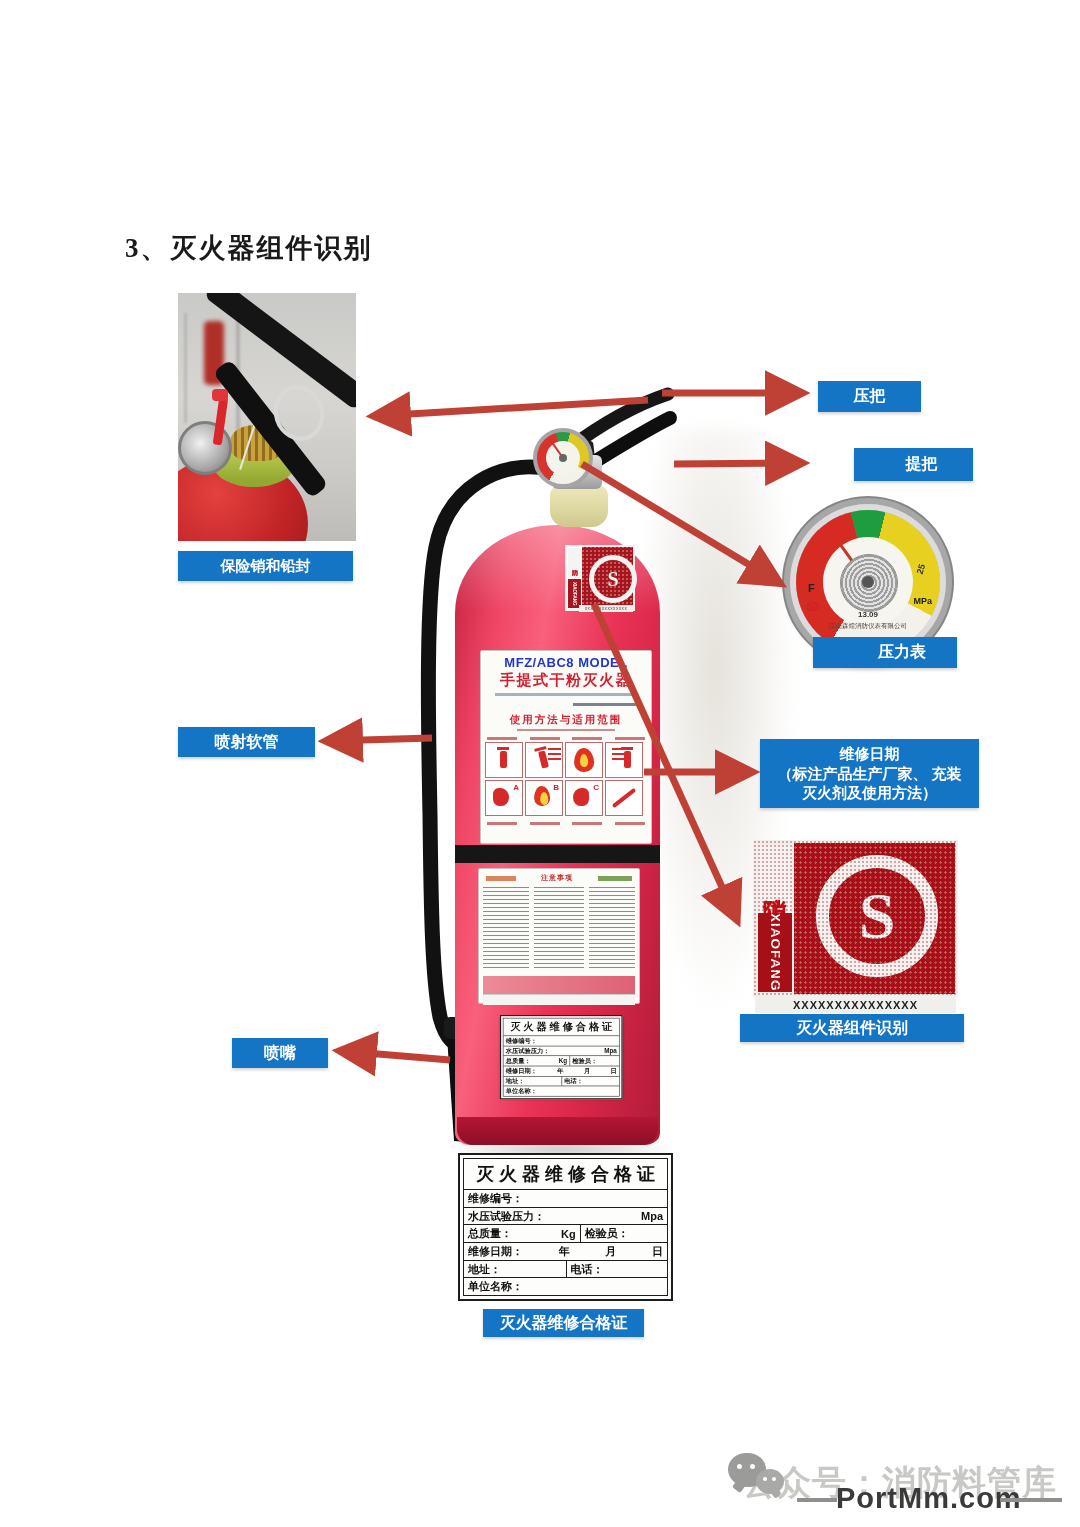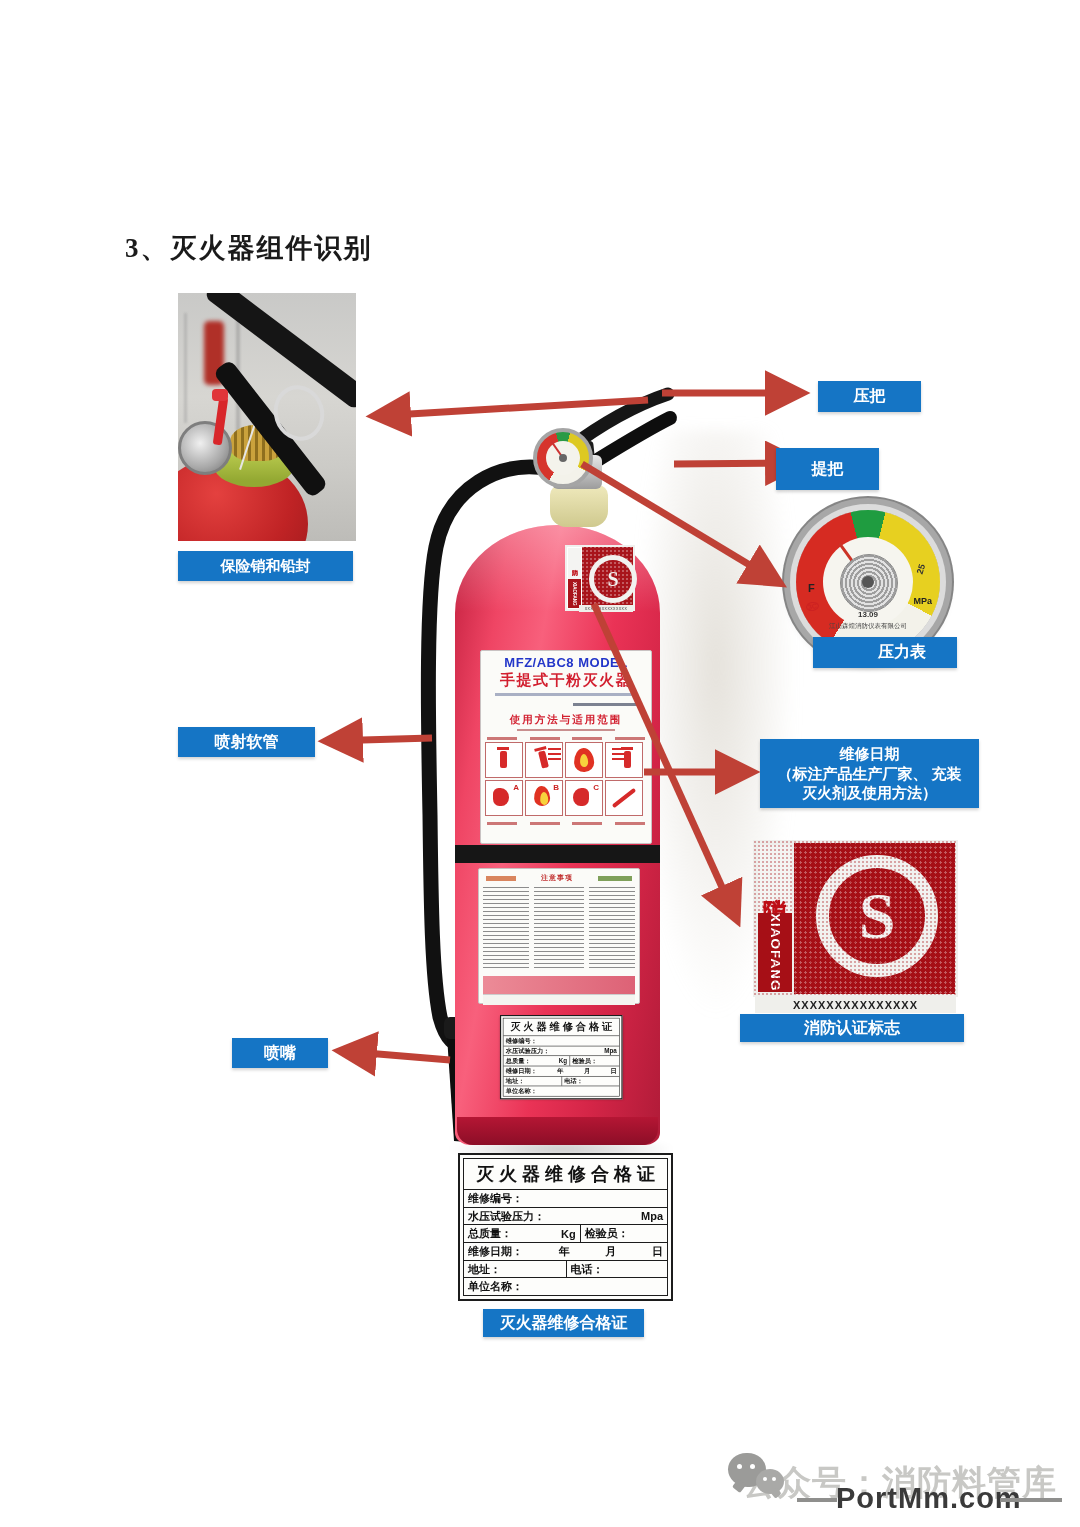--- a/index.html
+++ b/index.html
@@ -393,29 +393,29 @@
             <span>地址：</span>
           </div>
         <div class="cr">电话：</div>
       </div>
       <div class="rc-row">单位名称：</div>
     </div>
   </div>
 
   <div class="blabel" style="left:178px;top:542px;width:175px;height:30px;font-size:15px;margin-top:9px;">保险销和铅封</div>
   <div class="blabel" style="left:818px;top:381px;width:103px;height:31px;">压把</div>
-  <div class="blabel" style="left:776px;top:448px;width:103px;height:42px;">提把</div>
+  <div class="blabel" style="left:854px;top:448px;width:103px;height:33px;padding-left:16px;">提把</div>
   <div class="blabel" style="left:813px;top:637px;width:110px;height:31px;padding-left:34px;">压力表</div>
   <div class="blabel" style="left:178px;top:727px;width:137px;height:30px;">喷射软管</div>
   <div class="blabel" style="left:760px;top:739px;width:219px;height:69px;font-size:15px;flex-direction:column;">
     <span>维修日期</span>
     <span>（标注产品生产厂家、 充装</span>
     <span>灭火剂及使用方法）</span>
   </div>
-  <div class="blabel" style="left:740px;top:1014px;width:224px;height:28px;">消防认证标志</div>
+  <div class="blabel" style="left:740px;top:1014px;width:224px;height:28px;">灭火器组件识别</div>
   <div class="blabel" style="left:232px;top:1038px;width:96px;height:30px;">喷嘴</div>
   <div class="blabel" style="left:483px;top:1309px;width:161px;height:28px;">灭火器维修合格证</div>
 
   <svg class="abs arrow-layer" width="1080" height="1527">
     <defs>
       <marker id="ah" markerWidth="6.5" markerHeight="6.5" refX="5" refY="3.25" orient="auto">
         <path d="M0,0 L6.5,3.25 L0,6.5 Z" fill="#bf4136"></path>
       </marker>
     </defs>
     <g stroke="#bf4136" stroke-width="7" fill="none">

